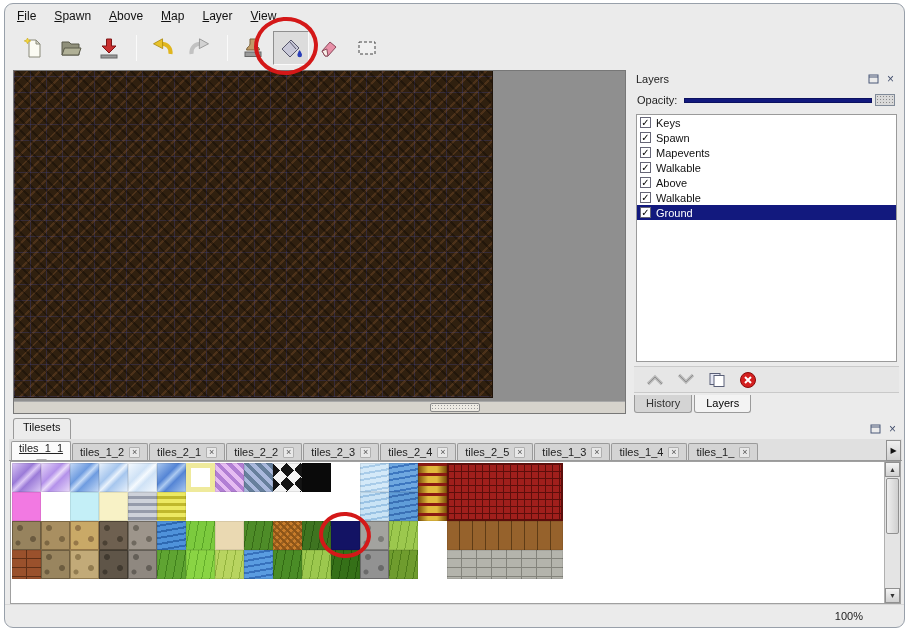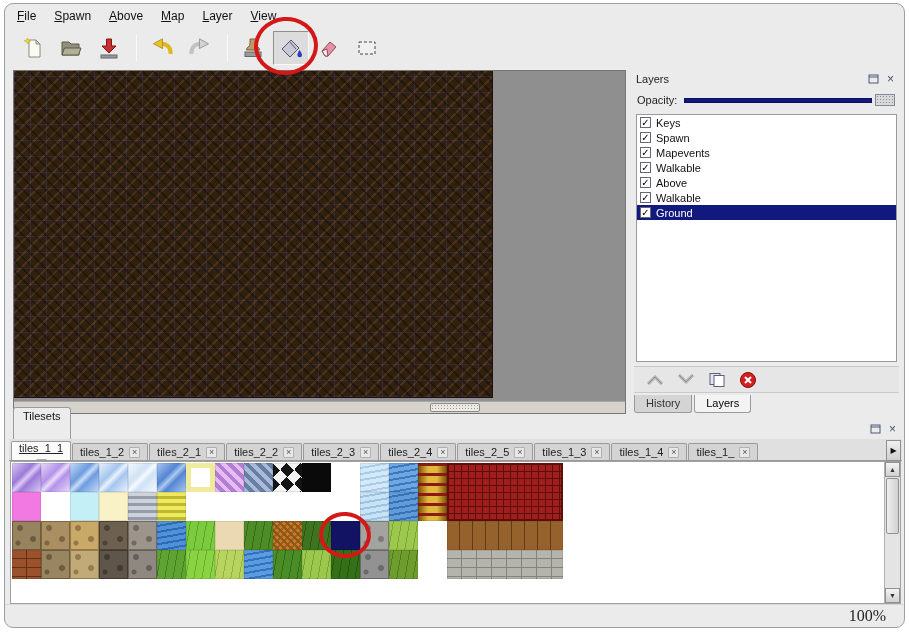--- a/index.html
+++ b/index.html
@@ -57,21 +57,21 @@
                        display:flex; align-items:center; gap:13px; padding-left:12px; }
   .action-btn { background:none; border:none; padding:0; display:flex; align-items:center; }
   .panel-tabs { position:absolute; left:3px; bottom:0; height:20px; display:flex; align-items:center; }
   .panel-tab { padding:2px 11px 3px; font-size:11px; background:#d4d4d4; border:1px solid #9a9a9a; border-top:none;
                border-radius:0 0 3px 3px; margin-right:2px; color:#333; }
   .panel-tab.active { background:#f3f3f3; color:#000; }
 
   
   .tilesets-panel { position:absolute; left:4px; top:416px; width:893px; height:185px; }
   .ts-header { position:absolute; left:0; right:0; top:0; height:19px; }
-  .ts-title-tab { position:absolute; left:4px; bottom:-1px; padding:2px 9px 18px; font-size:11px; background:#ececec;
+  .ts-title-tab { position:absolute; left:4px; bottom:-1px; padding:2px 9px 7px; font-size:11px; background:#ececec;
                   border:1px solid #9a9a9a; border-bottom:none; border-radius:3px 3px 0 0; color:#111; }
   .ts-header-icons { position:absolute; right:2px; top:2px; display:flex; }
   .ts-tabbar { position:absolute; left:0; top:19px; right:0; height:22px; background:#e0e0e0; display:flex;
                align-items:flex-end; padding:0 17px 0 2px; overflow:hidden; border-bottom:1px solid #9a9a9a; }
   .ts-tab { height:17px; display:flex; align-items:center; gap:5px; padding:0 7px; font-size:11px; background:#d4d4d4;
             border:1px solid #9a9a9a; border-bottom:none; border-radius:2px 2px 0 0; margin-right:1px;
             white-space:nowrap; color:#222; flex:0 0 auto; }
   .ts-tab.active { height:20px; background:#fbfbfb; margin-bottom:-1px;flex-direction:column; }
   .ts-tab.active .ts-tab-label { text-decoration:underline; }
   .ts-close { width:11px; height:11px; font-size:9px; line-height:9px; text-align:center; color:#555;
@@ -86,21 +86,21 @@
   .vscroll { position:absolute; right:0; top:0; bottom:0; width:16px; background:#e4e4e4; border-left:1px solid #b0b0b0; }
   .vs-btn { position:absolute; left:0; width:15px; height:15px; background:linear-gradient(#f4f4f4,#d0d0d0);
             border:1px solid #909090; font-size:7px; display:flex; align-items:center; justify-content:center;
             padding:0; color:#333; }
   .vs-btn.up { top:0; } .vs-btn.down { bottom:0; }
   .vs-thumb { position:absolute; left:1px; top:16px; width:13px; height:56px; background:linear-gradient(90deg,#efefef,#cfcfcf);
               border:1px solid #909090; border-radius:2px; }
 
   
   .statusbar { position:absolute; left:0; right:0; bottom:0; height:23px; display:flex; align-items:center;
-               justify-content:flex-end; padding-right:18px; font-size:16px; color:#222; border-top:1px solid #d8d8d8;font-family:Liberation Serif, serif; }
+               justify-content:flex-end; padding-right:41px; font-size:11px; color:#222; border-top:1px solid #d8d8d8; }
 
   
   .annotation { position:absolute; border:4px solid #d41818; border-radius:50%; pointer-events:none; z-index:30; }
   .annotation.toolbar-circle { left:249px; top:13px; width:64px; height:58px; transform:rotate(-5deg); }
   .annotation.tile-circle { left:307px; top:49px; width:52px; height:46px; transform:rotate(4deg); }
 
   
   .t-plain   { background:var(--c1); }
   .t-gem     { background:linear-gradient(135deg, var(--c2) 0%, var(--c1) 38%, var(--c2) 50%, var(--c1) 62%, var(--c2) 100%); }
   .t-frame   { background:var(--c1); box-shadow:inset 0 0 0 5px var(--c2); }

